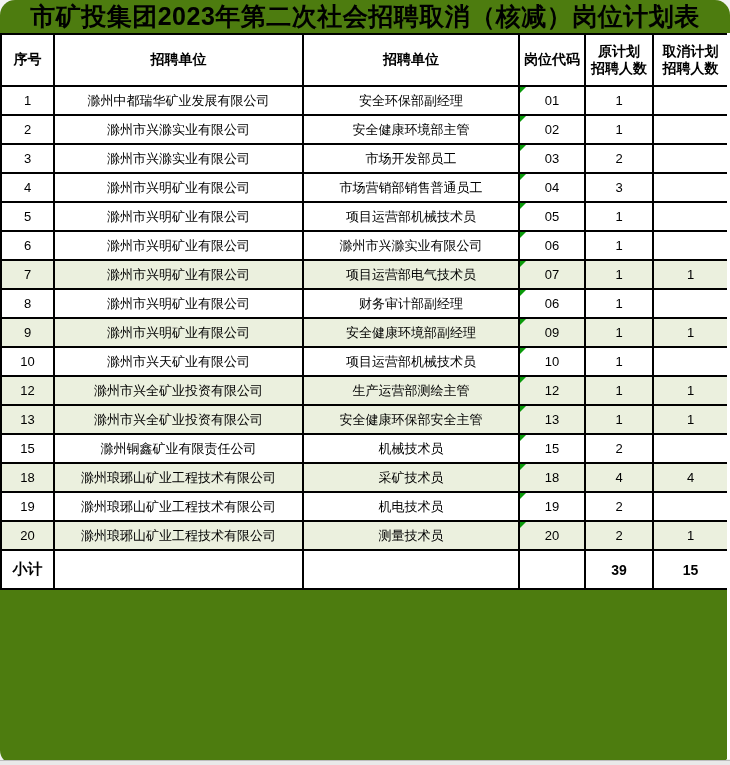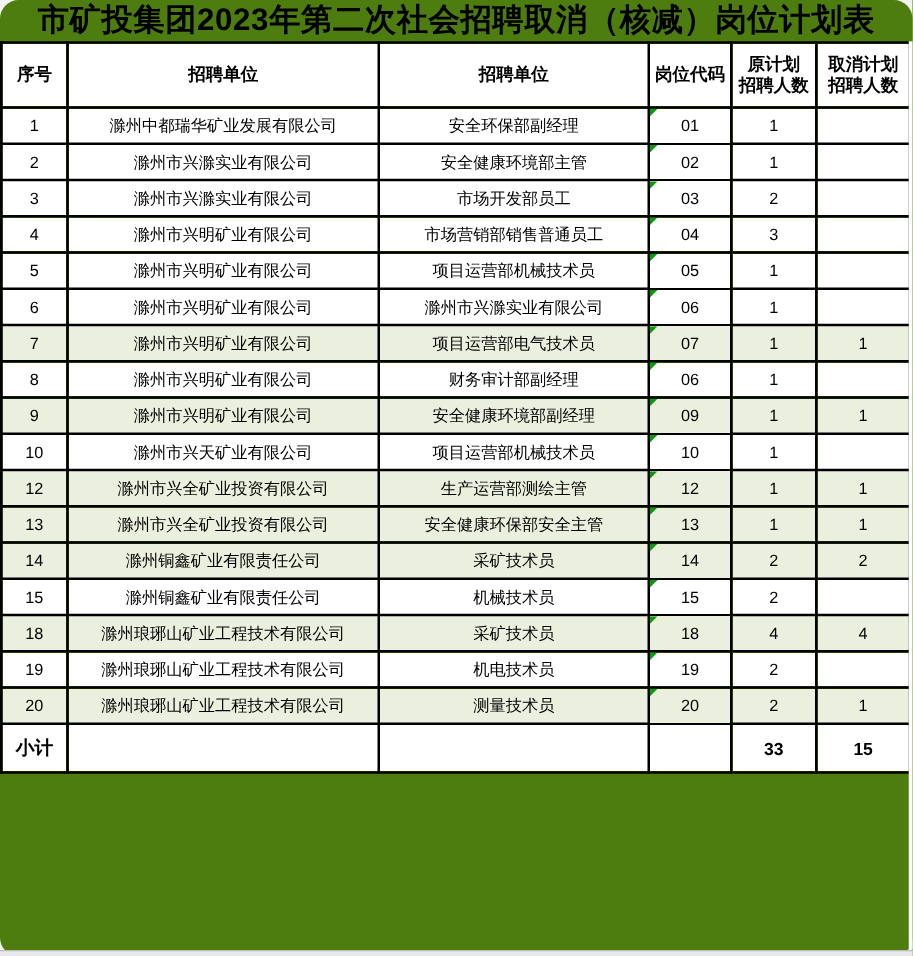--- a/index.html
+++ b/index.html
@@ -203,31 +203,20 @@
     <td>13</td>
     <td>滁州市兴全矿业投资有限公司</td>
     <td>安全健康环保部安全主管</td>
     <td class="code-cell">
       <span class="flag"></span>
       <span>13</span>
     </td>
     <td>1</td>
     <td>1</td>
   </tr>
-        <tr class="data-row hl">
-    <td>14</td>
-    <td>滁州铜鑫矿业有限责任公司</td>
-    <td>采矿技术员</td>
-    <td class="code-cell">
-      <span class="flag"></span>
-      <span>14</span>
-    </td>
-    <td>2</td>
-    <td>2</td>
-  </tr>
         <tr class="data-row">
     <td>15</td>
     <td>滁州铜鑫矿业有限责任公司</td>
     <td>机械技术员</td>
     <td class="code-cell">
       <span class="flag"></span>
       <span>15</span>
     </td>
     <td>2</td>
     <td></td>
@@ -265,21 +254,21 @@
     <td>2</td>
     <td>1</td>
   </tr>
       </tbody>
     <tfoot>
       <tr class="subtotal-row">
         <td class="sub-label">小计</td>
         <td></td>
         <td></td>
         <td></td>
-        <td class="sub-num">33</td>
+        <td class="sub-num">39</td>
         <td class="sub-num">15</td>
       </tr>
     </tfoot>
   </table>
 
   <div class="right-strip"></div>
   <div class="bottom-strip"></div>
 </div>
 
 </body></html>

